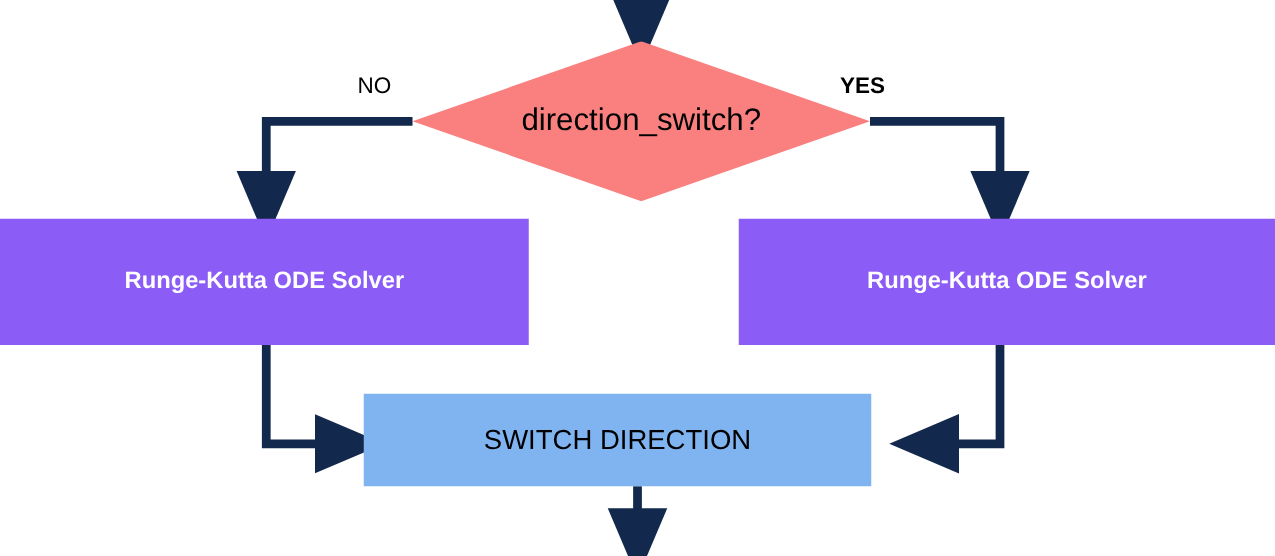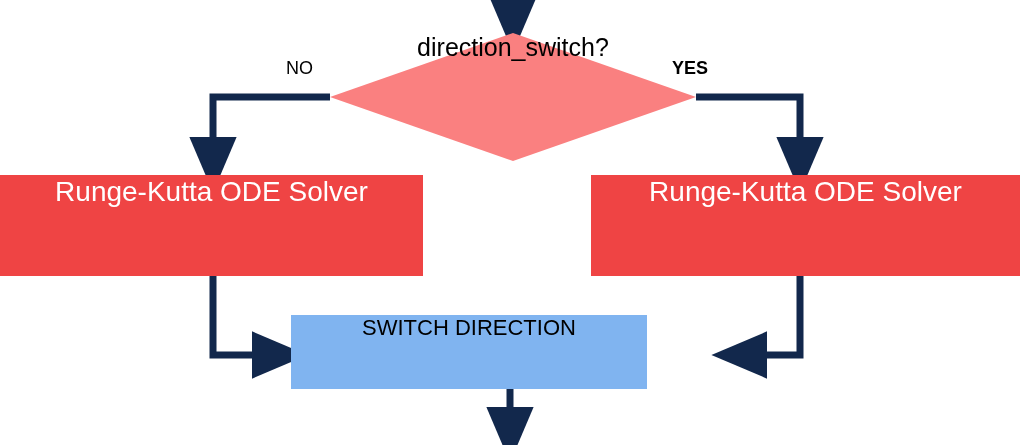--- a/index.html
+++ b/index.html
@@ -21,20 +21,21 @@
     top: 0;
     width: 1020px;
     height: 445px;
   }
   .node {
     position: absolute;
     box-sizing: border-box;
     display: flex;
     flex-direction: column;
     align-items: center;
+    justify-content: center;
     text-align: center;
     line-height: 1.18;
   }
   
   #decision-node {
     left: 330px;
     top: 33px;
     width: 366px;
     height: 128px;
   }
@@ -47,41 +48,42 @@
     background: #fa8080;
     clip-path: polygon(50% 0%, 100% 50%, 50% 100%, 0% 50%);
   }
   #decision-label {
     position: relative;
     color: #000000;
     font-size: 25px;
   }
   
   .proc-box {
-    background: #ef4444;
+    background: #8b5cf6;
     color: #ffffff;
-    font-size: 28px;
+    font-size: 19px;
+    font-weight: bold;
   }
   #solver-x-first {
     left: 0px;
     top: 175px;
     width: 423px;
     height: 101px;
   }
   #solver-z-first {
     left: 591px;
     top: 175px;
     width: 429px;
     height: 101px;
   }
   
   #switch-direction-box {
     left: 291px;
     top: 315px;
-    width: 356px;
+    width: 406px;
     height: 74px;
     background: #80b4f0;
     color: #000000;
     font-size: 22px;
   }
   
   .branch-label {
     position: absolute;
     color: #000000;
     font-size: 18px;

